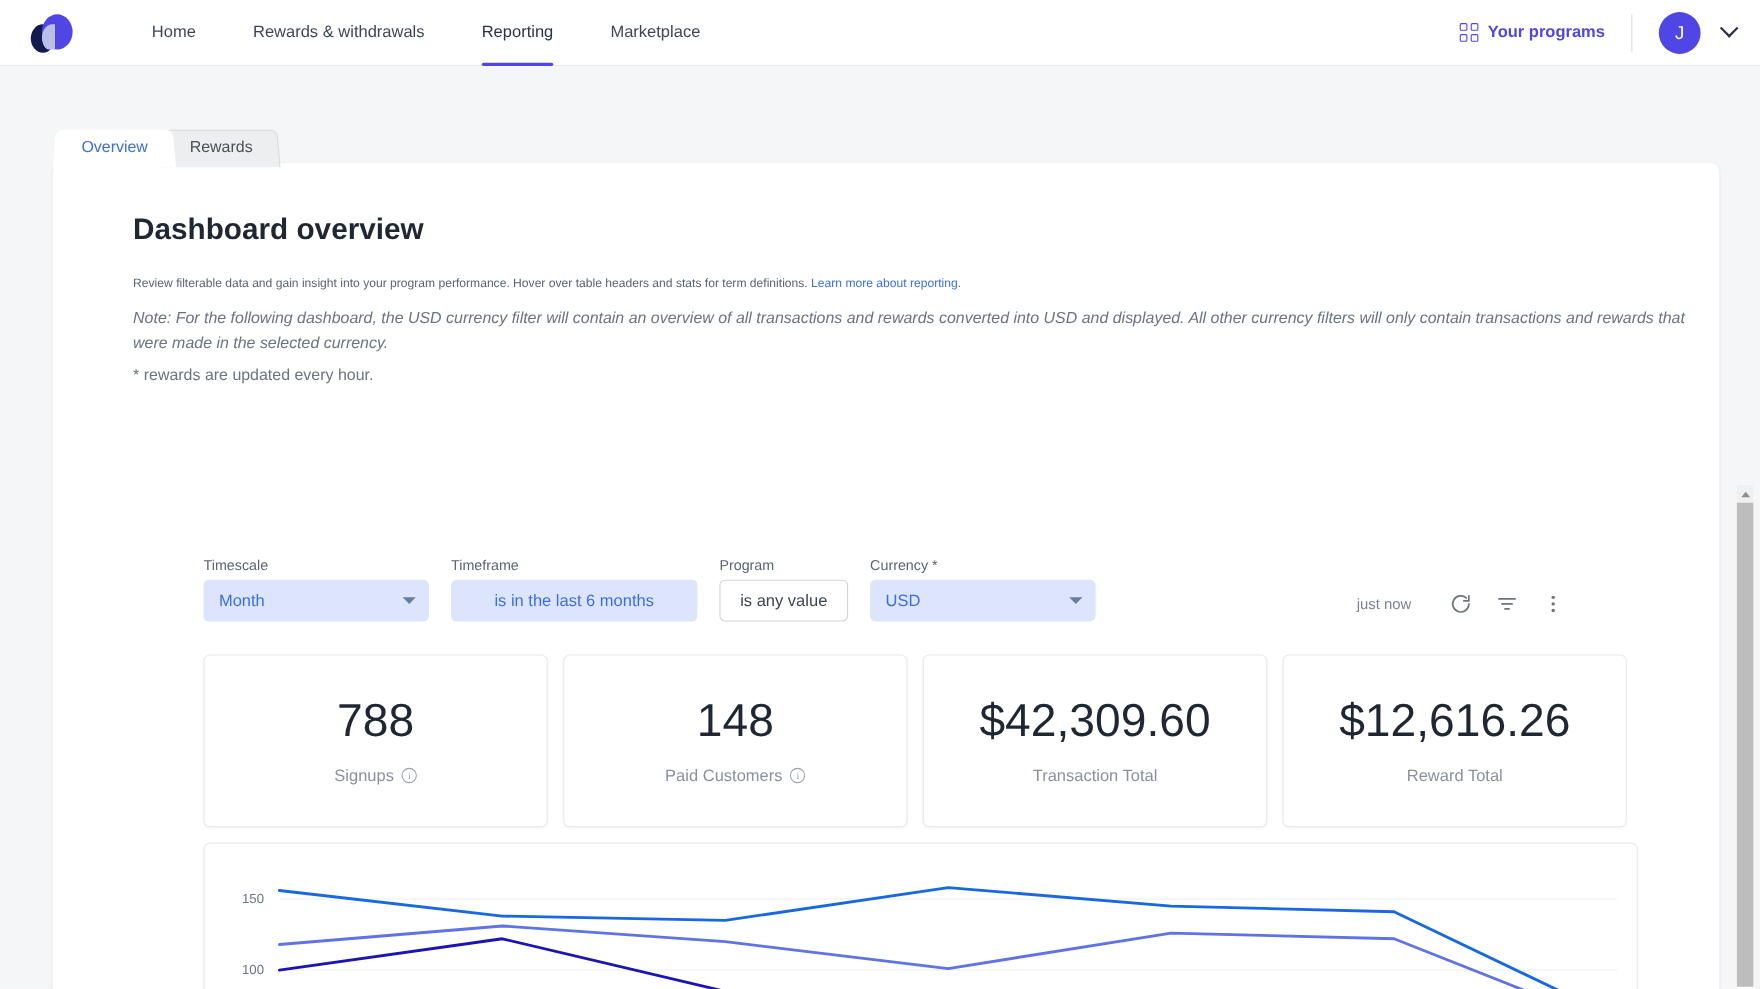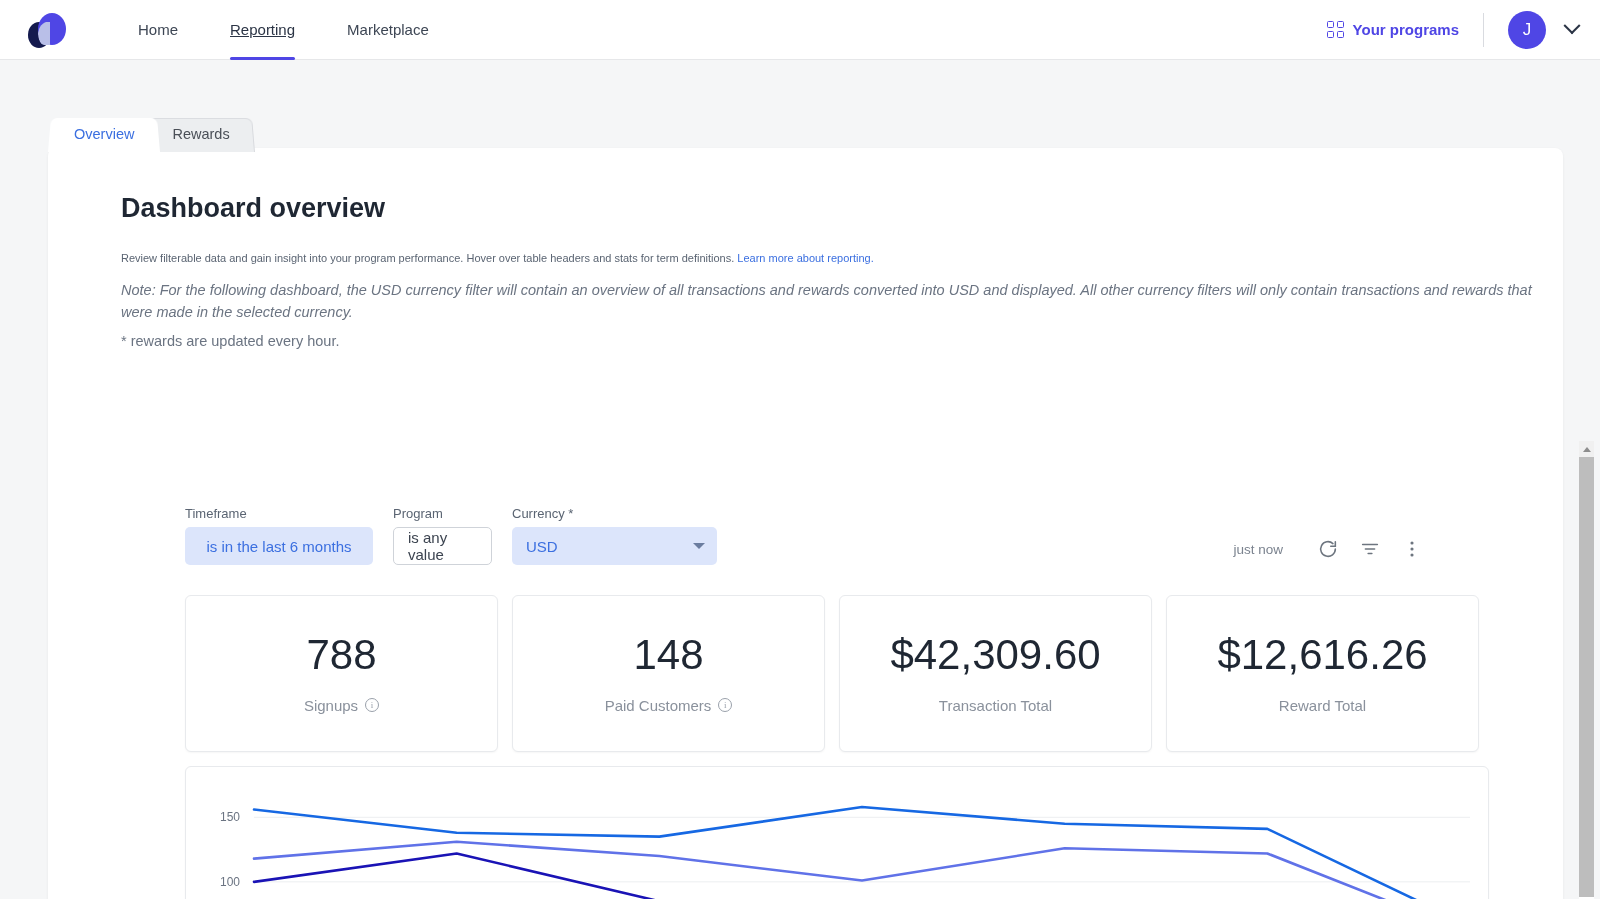--- a/index.html
+++ b/index.html
@@ -46,21 +46,21 @@
   .navlinks { display: flex; align-items: center; height: 60px; margin-left: 68px; }
   .navlink {
     position: relative;
     font-size: 15px; color: #3d4654;
     height: 60px; display: flex; align-items: center;
     padding: 16px 0;
     margin-right: 52px;
     cursor: pointer;
     white-space: nowrap;
   }
-  .navlink.active { color: #2b3445; text-decoration: underline; }
+  .navlink.active { color: #2b3445; }
   .navlink.active::after {
     content: ""; position: absolute;
     left: 0; right: 0; bottom: 0; height: 3px;
     background: #4f46e5; border-radius: 2px;
   }
 
   .nav-right {
     margin-left: auto; display: flex; align-items: center;
     margin-right: 22px; height: 60px;
   }
@@ -159,22 +159,22 @@
   .filter-box.filled { background: #dce5fb; color: #3b6fe0; }
   .filter-box.plain  { background: #fff; border: 1px solid #cfd3d9; color: #3c4450; }
   .filter-box .caret {
     position: absolute; right: 12px;
     width: 0; height: 0;
     border-left: 6px solid transparent;
     border-right: 6px solid transparent;
     border-top: 6px solid #6b7d9f;
   }
   #f-timescale { width: 205px; }
-  #f-timeframe { width: 188px; justify-content: center; }
-  #f-program   { width: 99px; justify-content: center; }
+  #f-timeframe { width: 224px; justify-content: center; }
+  #f-program   { width: 117px; justify-content: center; }
   #f-currency  { width: 205px; }
 
   .toolbar {
     position: absolute; right: 140px; top: 390px;
     display: flex; align-items: center;
   }
   .just-now { font-size: 13.5px; color: #7b838f; margin-right: 14px; }
   .tb-icon { width: 22px; height: 22px; margin-left: 20px; cursor: pointer; position: relative; }
 
   
@@ -249,20 +249,21 @@
 
 <div class="topnav">
   <div class="logo">
     <div class="c-dark"></div>
     <div class="c-main"></div>
     <div class="c-overlap"></div>
   </div>
 
   <div class="navlinks">
     <div class="navlink">Home</div>
+    <div class="navlink">Rewards &amp; withdrawals</div>
     <div class="navlink active">Reporting</div>
     <div class="navlink">Marketplace</div>
   </div>
 
   <div class="nav-right">
     <div class="your-programs">
       <span class="grid-icon">
         <span></span>
           <span></span>
           <span></span>
@@ -293,20 +294,27 @@
 
   <div class="desc">
     <span>Review filterable data and gain insight into your program performance. Hover over table headers and stats for term definitions.</span>
     <a href="#">Learn more about reporting.</a>
   </div>
 
   <div class="note">Note: For the following dashboard, the USD currency filter will contain an overview of all transactions and rewards converted into USD and displayed. All other currency filters will only contain transactions and rewards that were made in the selected currency.</div>
   <div class="subnote">* rewards are updated every hour.</div>
 
   <div class="filters">
+    <div class="filter">
+      <div class="filter-label">Timescale</div>
+      <div class="filter-box filled" id="f-timescale">
+        <span>Month</span>
+        <span class="caret"></span>
+      </div>
+    </div>
 
     <div class="filter">
       <div class="filter-label">Timeframe</div>
       <div class="filter-box filled" id="f-timeframe">
         <span>is in the last 6 months</span>
       </div>
     </div>
 
     <div class="filter">
       <div class="filter-label">Program</div>

